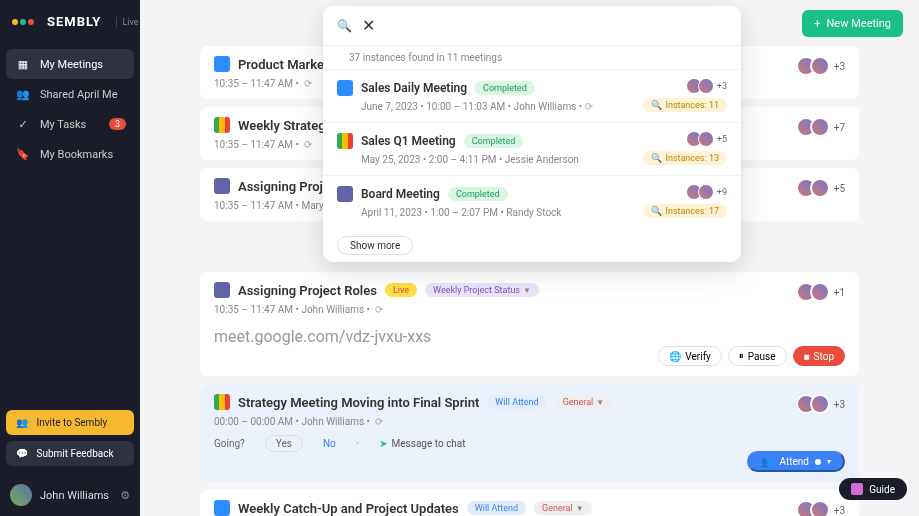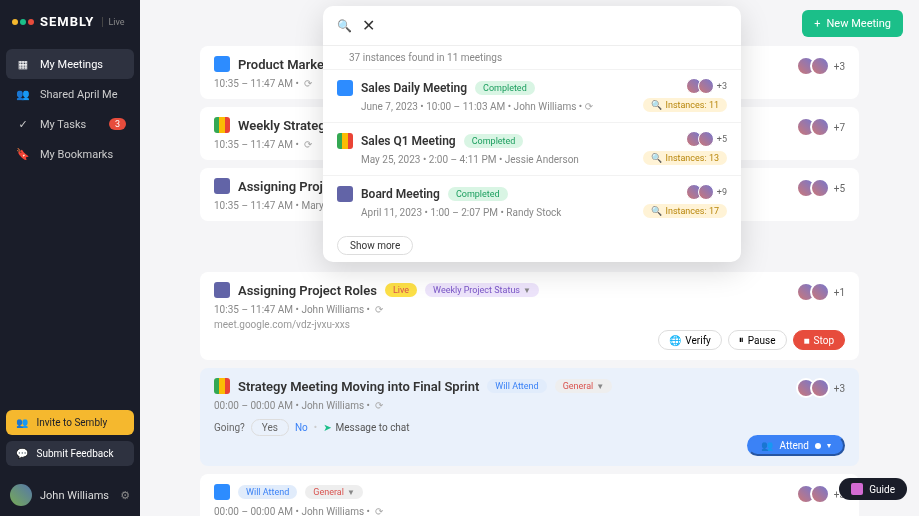--- a/index.html
+++ b/index.html
@@ -1,18 +1,18 @@
 <!DOCTYPE html>
 <html><head>
 <meta charset="utf-8">
 <style>
 *{box-sizing:border-box;margin:0;padding:0;font-family:-apple-system,BlinkMacSystemFont,"Segoe UI",Roboto,sans-serif}
 body{background:#f5f5f7;width:919px;height:516px;overflow:hidden;position:relative;font-size:12px;color:#333}
 .sidebar{position:absolute;left:0;top:0;width:140px;height:516px;background:#1a1d29;color:#fff;display:flex;flex-direction:column}
-.logo{display:flex;align-items:center;padding:14px 12px;gap:6px}
+.logo{display:flex;align-items:center;padding:14px 12px;gap:13px}
 .logo-dots{display:flex;gap:2px}
 .dot{width:6px;height:6px;border-radius:50%}
 .logo-text{font-weight:700;font-size:13px;letter-spacing:1px}
 .logo-team{font-size:9px;color:#888;border-left:1px solid #444;padding-left:5px;margin-left:2px}
 .nav{padding:6px 6px;flex:1}
 .nav-item{display:flex;align-items:center;gap:10px;padding:8px 10px;border-radius:6px;font-size:11px;color:#ccc;cursor:pointer;position:relative}
 .nav-item.active{background:#2e3240;color:#fff}
 .nav-item .icon{width:14px;height:14px;display:flex;align-items:center;justify-content:center}
 .badge-red{position:absolute;right:8px;background:#e74c3c;color:#fff;border-radius:9px;font-size:9px;padding:1px 6px}
 .sb-bottom{padding:0 6px 8px}
@@ -33,31 +33,31 @@
 .meet{background:linear-gradient(90deg,#34a853 33%,#fbbc04 33% 66%,#ea4335 66%)}
 .teams{background:#6264a7}
 .title{font-weight:600;font-size:13px}
 .pill{border-radius:10px;font-size:9px;padding:2px 8px;display:inline-flex;align-items:center;gap:3px}
 .p-green{background:#d9f5e4;color:#1b9e5e}
 .p-red{background:#fde047;color:#d9534f}
 .p-purple{background:#ede4fb;color:#7a55c7}
 .p-blue{background:#e1ecfb;color:#3b82f6}
 .p-gray{background:#eee;color:#666}
 .meta{font-size:10px;color:#888;margin-top:6px;display:flex;align-items:center;gap:5px;flex-wrap:wrap}
-.link{font-size:10px;color:#999;margin-top:4px}
+.link{font-size:16px;color:#999;margin-top:12px}
 .av-stack{position:absolute;right:14px;top:10px;display:flex;align-items:center}
 .av-stack .av{width:20px;height:20px;border-radius:50%;border:2px solid #fff;margin-left:-6px;background:linear-gradient(45deg,#c77,#77c)}
 .av-stack .cnt{font-size:10px;color:#666;margin-left:4px}
 .actions{position:absolute;right:14px;bottom:10px;display:flex;gap:6px}
 .act-btn{border:1px solid #ddd;background:#fff;border-radius:12px;font-size:10px;padding:3px 10px;display:flex;align-items:center;gap:4px;cursor:pointer}
 .stop-btn{background:#e74c3c;color:#fff;border-color:#e74c3c}
 .attend-btn{background:#3b82f6;color:#fff;border-color:#3b82f6;border-radius:12px;font-size:10px;padding:3px 12px;display:flex;align-items:center;gap:6px}
 .today-row{text-align:center;margin:14px 0}
 .today-pill{display:inline-flex;align-items:center;gap:8px;border:1px solid #ddd;border-radius:14px;padding:4px 14px;font-size:11px;background:#fff}
-.going{display:flex;align-items:center;gap:6px;margin-top:8px;font-size:10px;color:#666}
+.going{display:flex;align-items:center;gap:20px;margin-top:8px;font-size:10px;color:#666}
 .going .opt{border:1px solid #ddd;border-radius:10px;padding:2px 10px;cursor:pointer}
 .going .no{color:#3b82f6;cursor:pointer}
 .msg-chat{border:none;background:none;font-size:10px;color:#555;display:flex;align-items:center;gap:4px;cursor:pointer}
 .refresh{color:#aaa}
 
 .search-panel{position:absolute;left:323px;top:6px;width:418px;background:#fff;border-radius:10px;box-shadow:0 8px 30px rgba(0,0,0,0.15);z-index:20;overflow:hidden}
 .sp-head{display:flex;align-items:center;padding:10px 14px;gap:10px;border-bottom:1px solid #eee}
 .sp-head input{border:none;outline:none;font-size:13px;flex:1}
 .sp-sub{font-size:10px;color:#888;padding:6px 26px}
 .sp-item{padding:10px 14px;border-top:1px solid #f2f2f2;position:relative}
@@ -260,20 +260,21 @@
             <span>Attend</span>
             <span style="width:6px;height:6px;border-radius:50%;background:#fff"></span>
             <span class="caret" style="color:#fff">▾</span>
           </button>
       </div>
     </div>
 
     <div class="card">
       <div class="card-head">
         <div class="plat-icon zoom"></div>
+        <span class="title">Weekly Catch-Up and Project Updates</span>
         <span class="pill p-blue">Will Attend</span>
         <span class="pill p-gray" style="color:#d9534f">
             <span>General</span> 
             <span class="caret">▼</span>
           </span>
       </div>
       <div class="meta">
           <span>00:00 – 00:00 AM  •  John Williams  •</span>
           <span class="refresh">⟳</span>
         </div>

